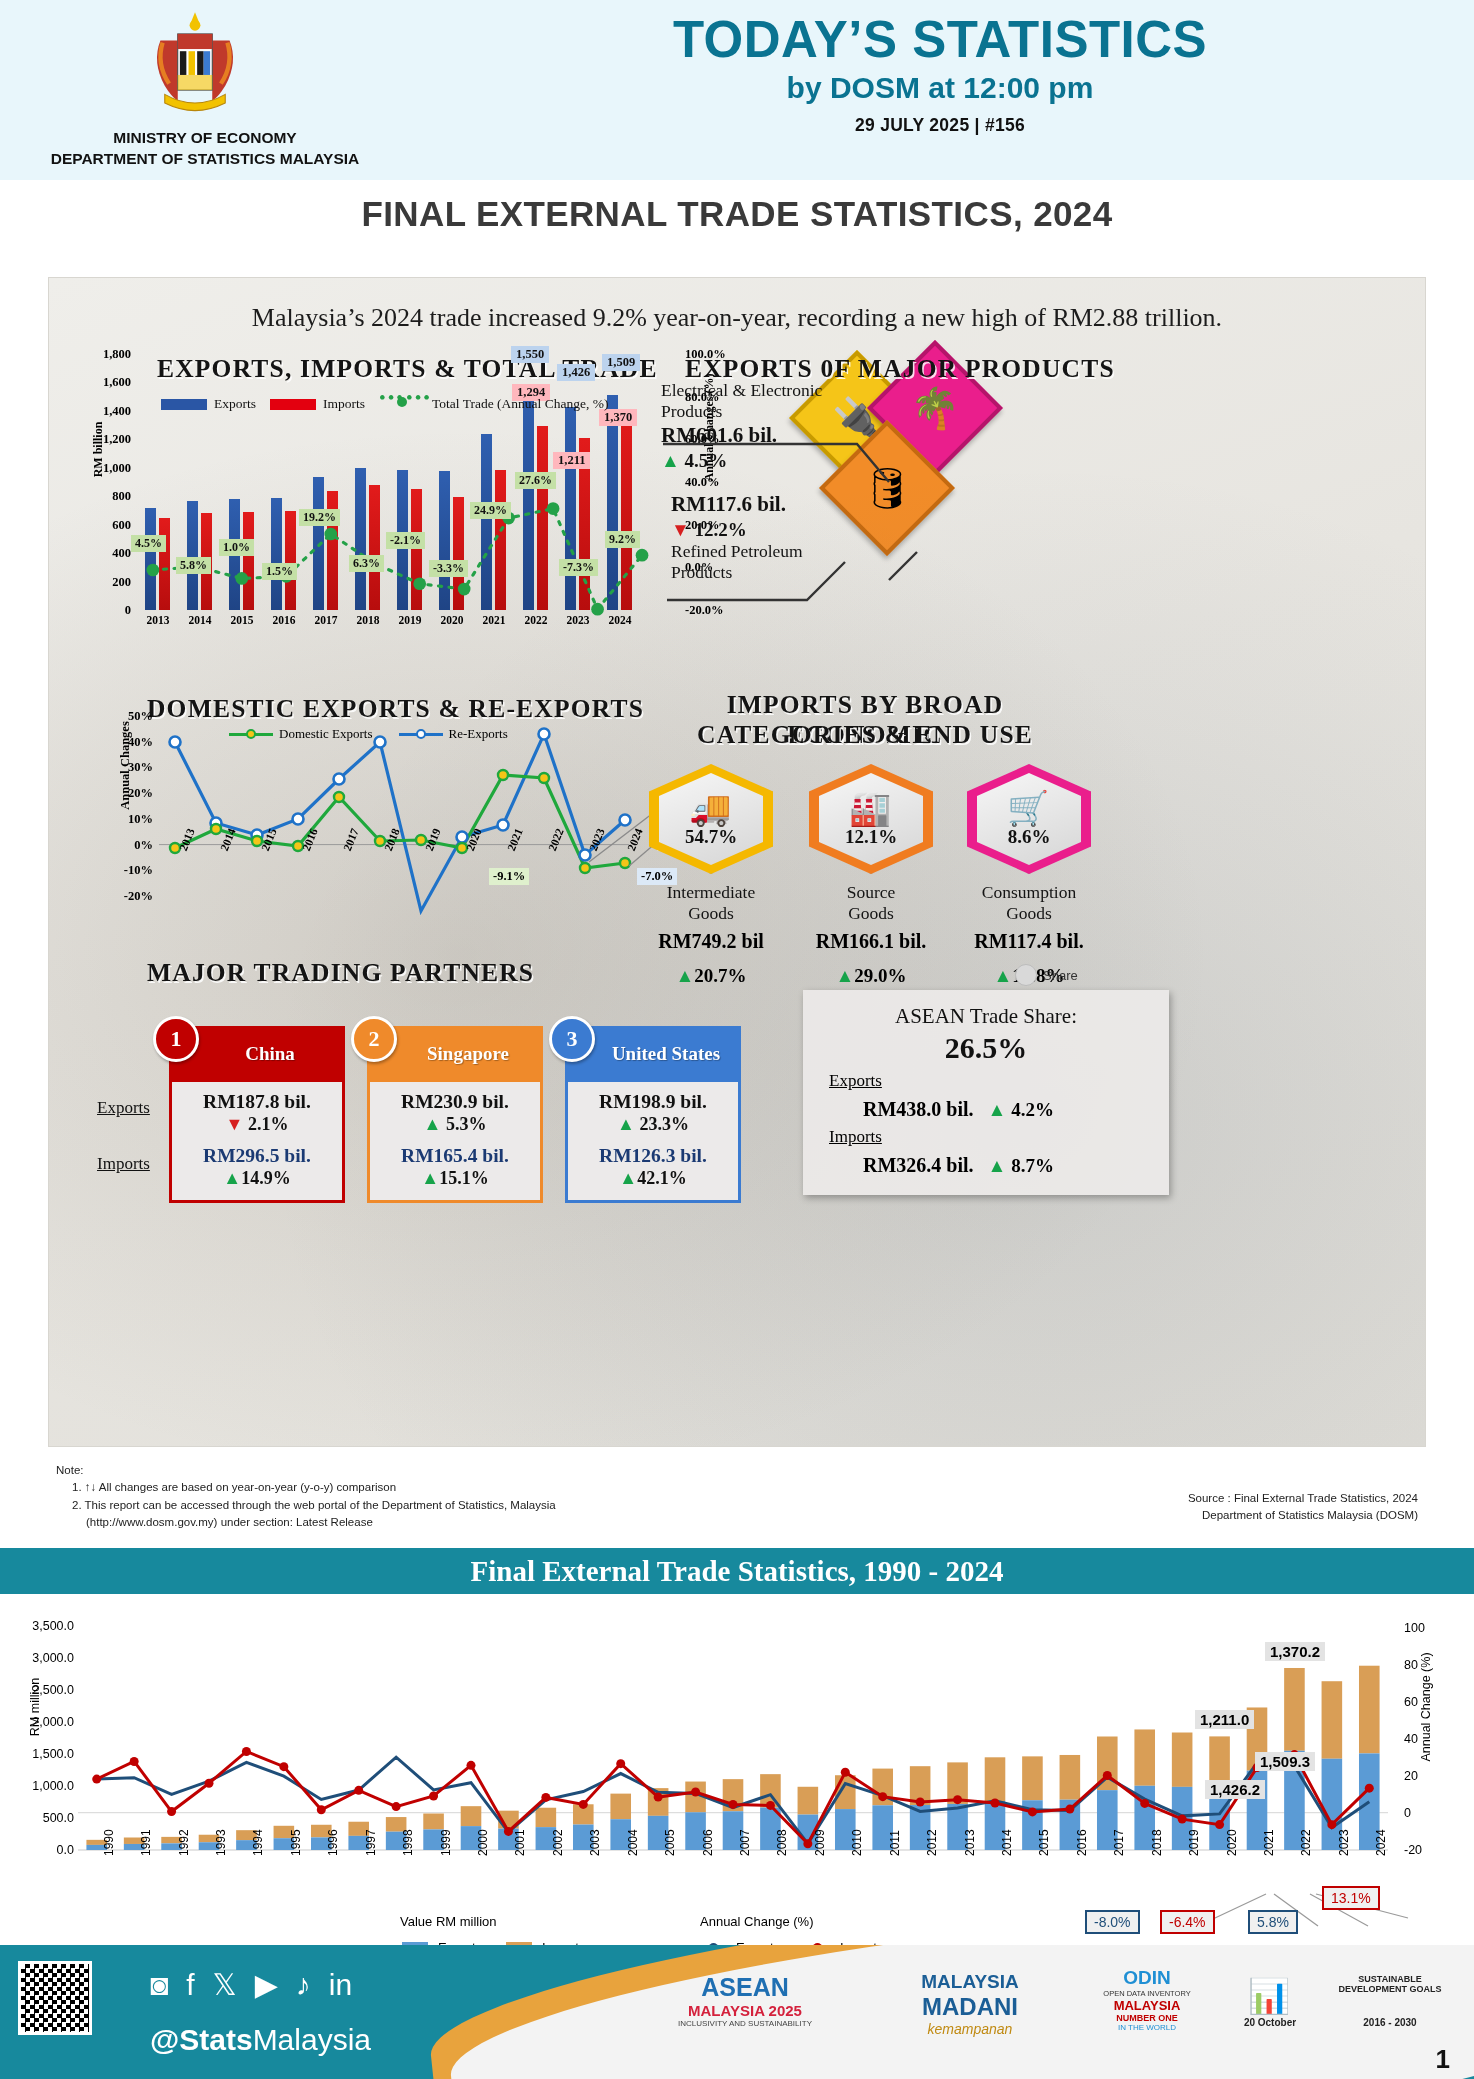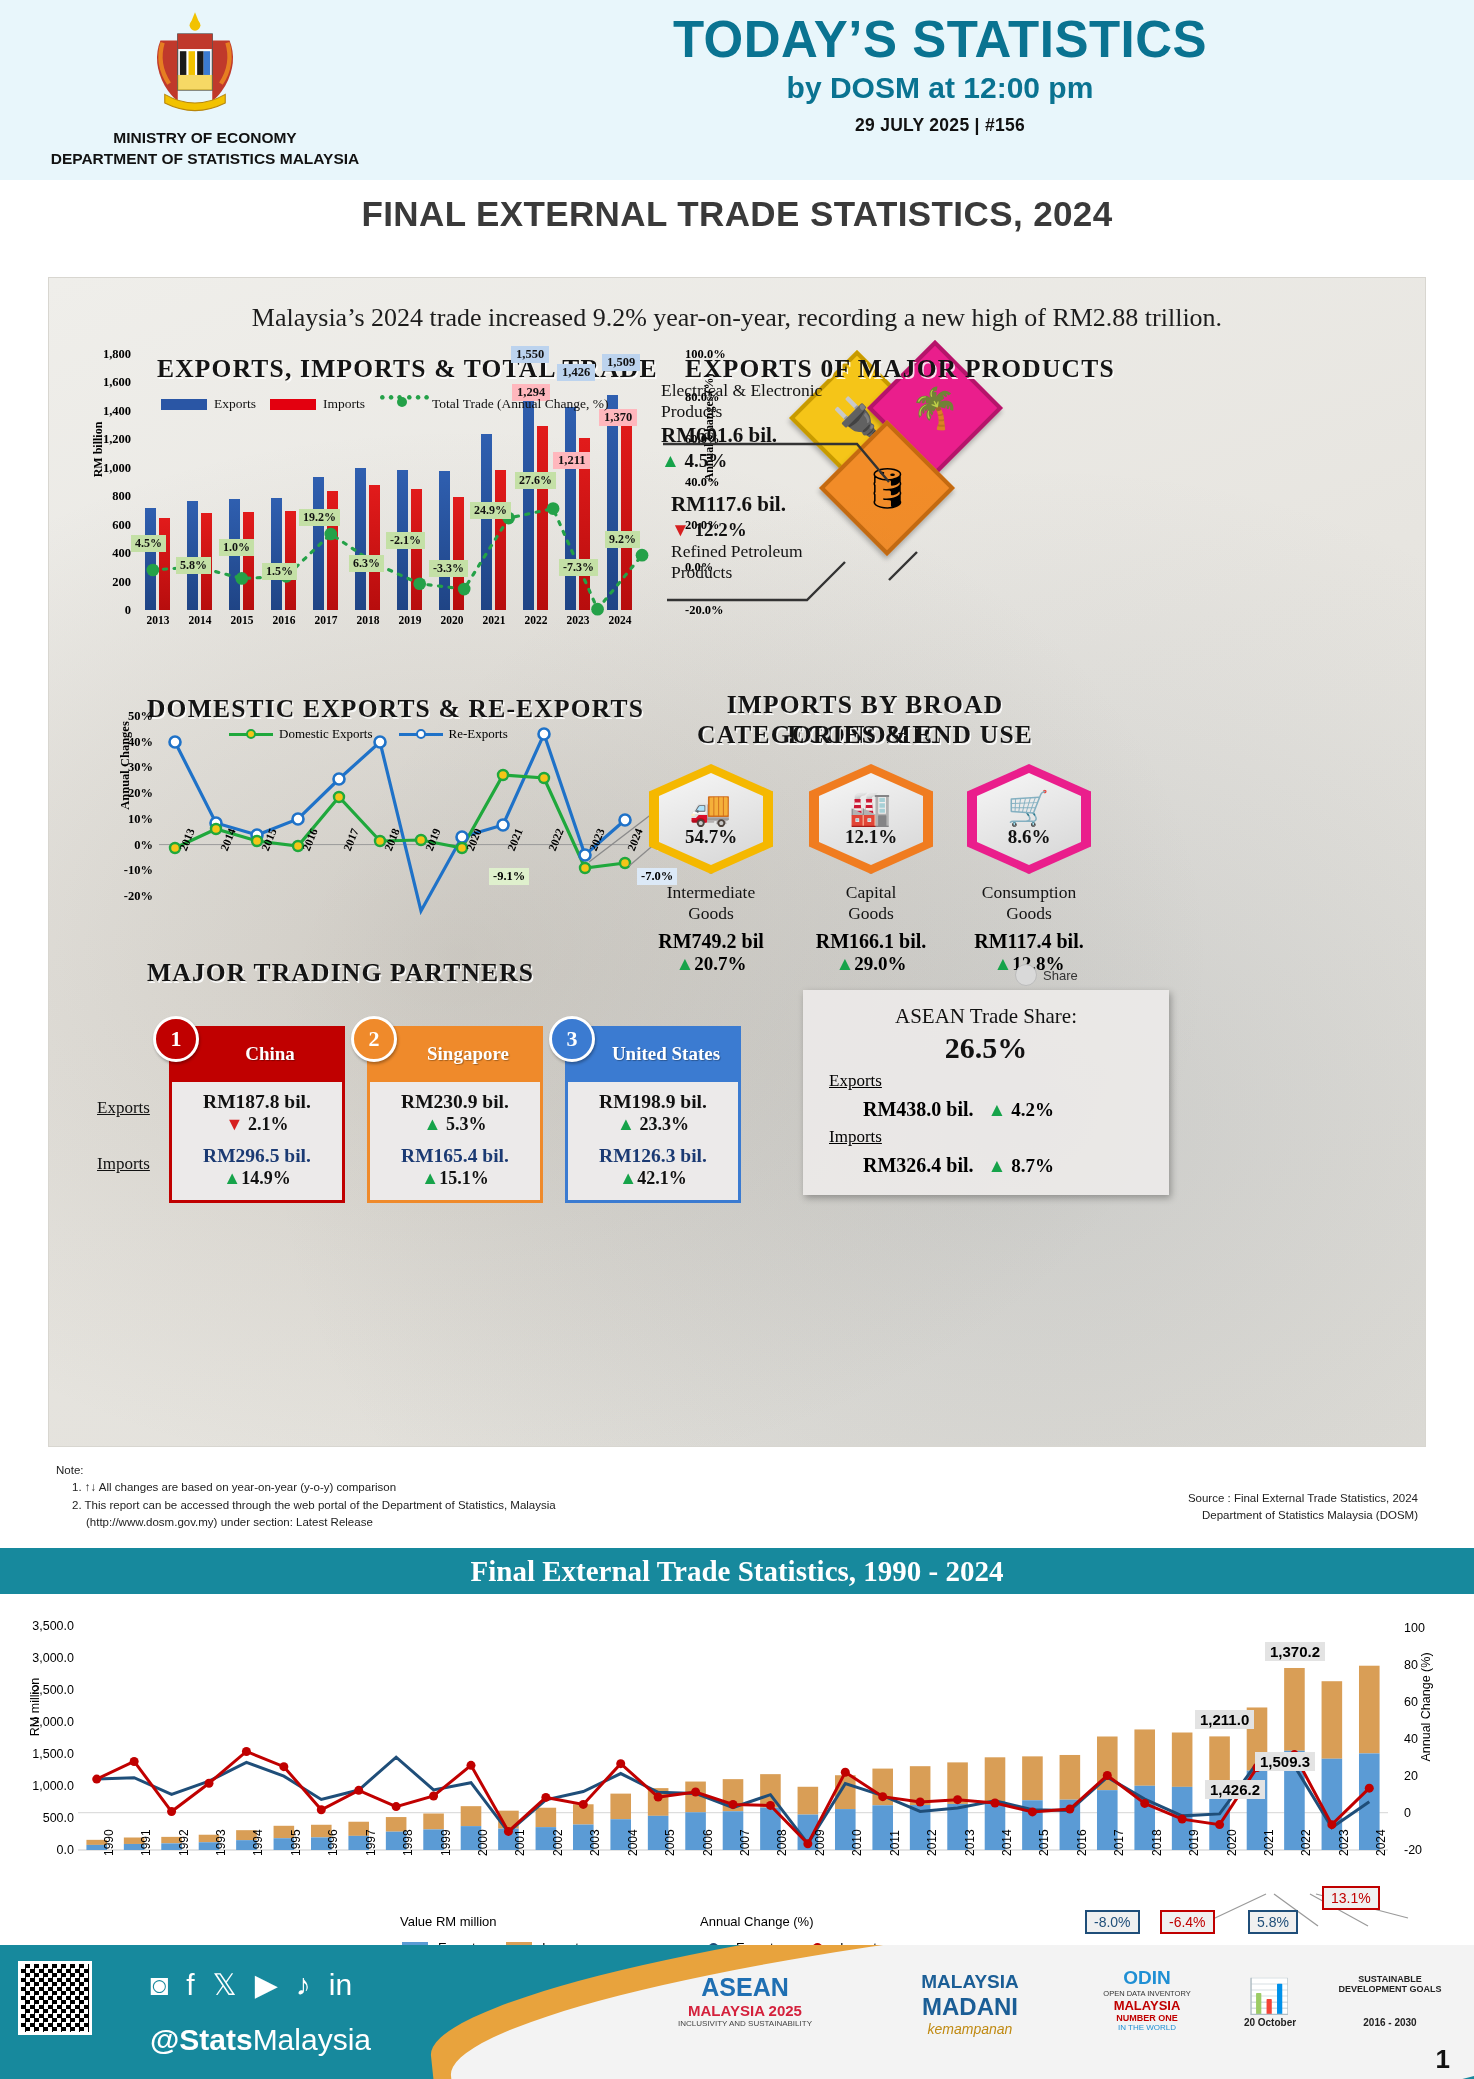--- a/index.html
+++ b/index.html
@@ -109,21 +109,21 @@
          clip-path:polygon(50% 0,100% 25%,100% 75%,50% 100%,0 75%,0 25%);
          display:flex; align-items:center; justify-content:center;
          box-shadow:2px 3px 5px rgba(0,0,0,.25);}
   .hex .inner { width:104px; height:92px; clip-path:polygon(50% 0,100% 25%,100% 75%,50% 100%,0 75%,0 25%);
                 background:linear-gradient(160deg,#f6f6f6,#d6d6d6); display:flex; flex-direction:column;
                 align-items:center; justify-content:center; gap:1px;}
   .hex .ico { font-size:34px; line-height:1; }
   .hex .pct { font-size:19px; font-weight:bold; font-family:"Liberation Serif",serif; color:#111;}
   .hx-name { font-family:"Liberation Serif",serif; font-size:17.5px; color:#141414; margin-top:8px; line-height:1.2;}
   .hx-val  { font-family:"Liberation Serif",serif; font-size:20px; font-weight:bold; margin-top:6px;}
-  .hx-chg  { font-family:"Liberation Serif",serif; font-size:19px; font-weight:bold; margin-top:0;}
+  .hx-chg  { font-family:"Liberation Serif",serif; font-size:19px; font-weight:bold; margin-top:12px;}
 
   
   .tp-card { position:absolute; width:176px; z-index:6; }
   .tp-head { height:56px; display:flex; align-items:center; justify-content:center;
              color:#fff; font-family:"Liberation Serif",serif; font-weight:bold; font-size:19px; text-align:center; line-height:1.05;
              text-shadow:1px 1px 1px rgba(0,0,0,.3); padding-left:26px;}
   .tp-body { background:#eceaea; border:3px solid; border-top:none; padding:9px 6px 11px; text-align:center;}
   .tp-r { font-family:"Liberation Serif",serif; font-size:19.5px; font-weight:bold; color:#111;}
   .tp-p { font-family:"Liberation Serif",serif; font-size:18px; font-weight:bold; color:#111; margin-top:1px;}
   .tp-r2 { color:#1b3a73; }
@@ -492,21 +492,21 @@
   </div>
 
   <div class="hexwrap" style="left:722px; top:486px;">
     <div class="hex" style="background:#f07c20">
       <div class="inner">
         <span class="ico">🏭</span>
         <span class="pct">12.1%</span>
       </div>
     </div>
     <div class="hx-name">
-      <div>Capital</div>
+      <div>Source</div>
       <div>Goods</div>
     </div>
     <div class="hx-val">RM166.1 bil.</div>
     <div class="hx-chg"><span class="up">▲</span><span>29.0%</span></div>
   </div>
 
   <div class="hexwrap" style="left:880px; top:486px;">
     <div class="hex" style="background:#ea1e8c">
       <div class="inner">
         <span class="ico">🛒</span>

